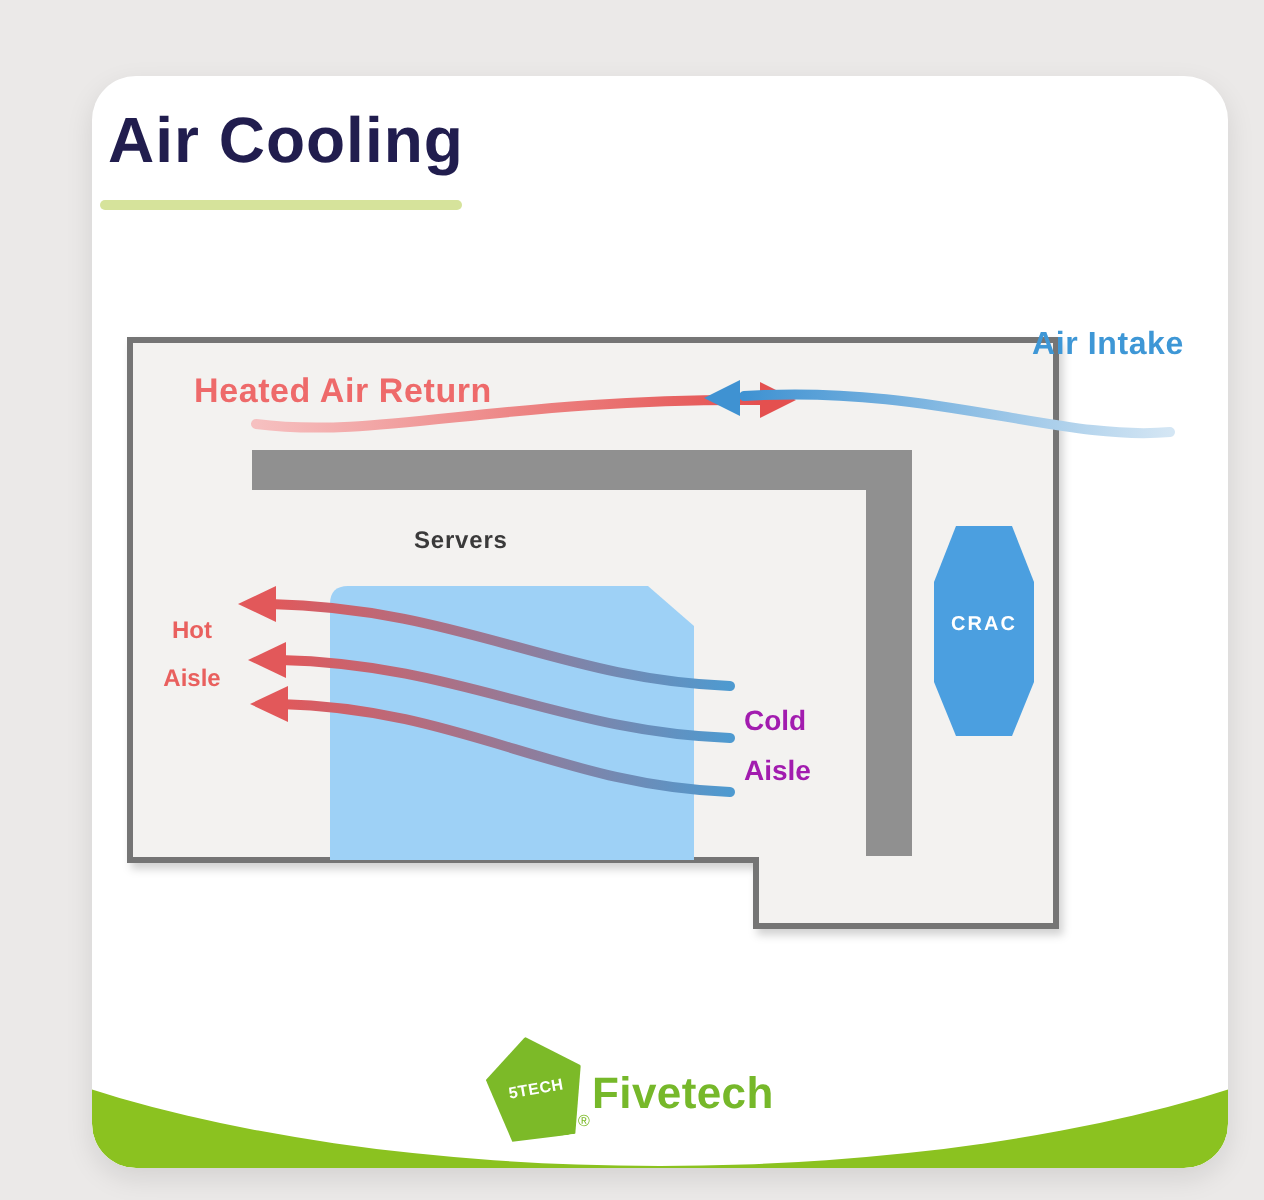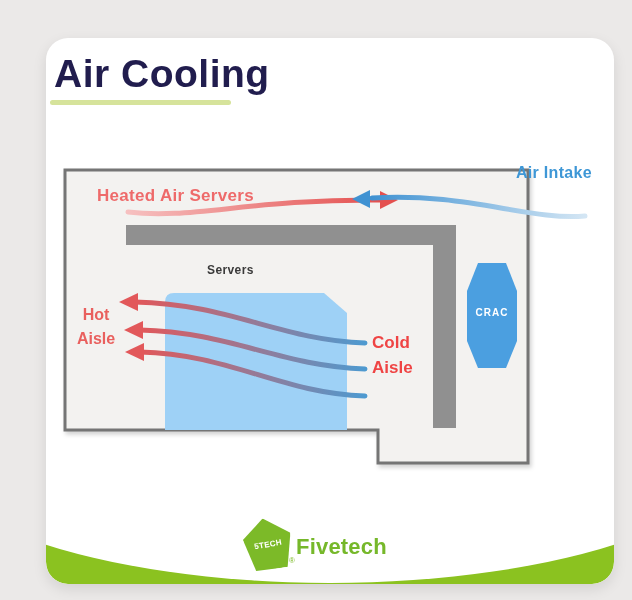--- a/index.html
+++ b/index.html
@@ -24,21 +24,21 @@
     height: 546px;
     background: #ffffff;
     border-radius: 22px;
     box-shadow: 0 5px 14px rgba(0,0,0,0.10);
     overflow: hidden;
   }
   .page-title {
     position: absolute;
     left: 8px;
     top: 14px;
-    font-size: 39px;
+    font-size: 32px;
     font-weight: bold;
     letter-spacing: 0.5px;
     color: #211d4e;
   }
   .title-underline {
     position: absolute;
     left: 4px;
     top: 62px;
     width: 181px;
     height: 5px;
@@ -53,22 +53,22 @@
     height: 546px;
   }
   .lbl {
     position: absolute;
     font-weight: bold;
     white-space: nowrap;
   }
   .lbl-heated   { left: 51px;  top: 148px; font-size: 17px; color: #ee6a6a; letter-spacing: 0.3px; }
   .lbl-intake   { left: 470px; top: 126px; font-size: 16px; color: #3e97d6; letter-spacing: 0.3px; }
   .lbl-servers  { left: 161px; top: 225px; width: 80px; font-size: 12px; color: #3a3a3a; letter-spacing: 0.4px; }
-  .lbl-hot      { left: 22px;  top: 265px; width: 56px; text-align: center; font-size: 16px; color: #e9605e; line-height: 24px; }
-  .lbl-cold     { left: 326px; top: 292px; font-size: 17px; color: #ef4444; line-height: 25px; }
+  .lbl-hot      { left: 22px;  top: 265px; width: 56px; text-align: center; font-size: 12px; color: #e9605e; line-height: 24px; }
+  .lbl-cold     { left: 326px; top: 310px; font-size: 14px; color: #a21caf; line-height: 25px; }
   .lbl-crac     { left: 416px; top: 269px; width: 60px; text-align: center; font-size: 10px; color: #ffffff; letter-spacing: 1px; }
   .lbl-coolair  { left: 346px; top: 397px; font-size: 17px; color: #1b1b1b; letter-spacing: 0.2px; }
 
   .bottom-band {
     position: absolute;
     left: 0;
     right: 0;
     bottom: 0;
     height: 46px;
     background: #8bc220;
@@ -178,21 +178,21 @@
       </g>
 
       <g>
         <path d="M539,178 C484,183 419,154 326,160" fill="none" stroke="url(#grad-intake)" stroke-width="5" stroke-linecap="round"></path>
         <polygon points="306,161 324,152 324,170" fill="#3f92d2"></polygon>
       </g>
 
       <polygon points="432,225 460,225 471,253 471,303 460,330 432,330 421,303 421,253" fill="#4b9fe0"></polygon>
     </svg>
 
-    <div class="lbl lbl-heated">Heated Air Servers</div>
+    <div class="lbl lbl-heated">Heated Air Return</div>
     <div class="lbl lbl-intake">Air Intake</div>
     <div class="lbl lbl-servers">Servers</div>
     <div class="lbl lbl-hot">
       <div>Hot</div>
       <div>Aisle</div>
     </div>
     <div class="lbl lbl-cold">
       <div>Cold</div>
       <div>Aisle</div>
     </div>

